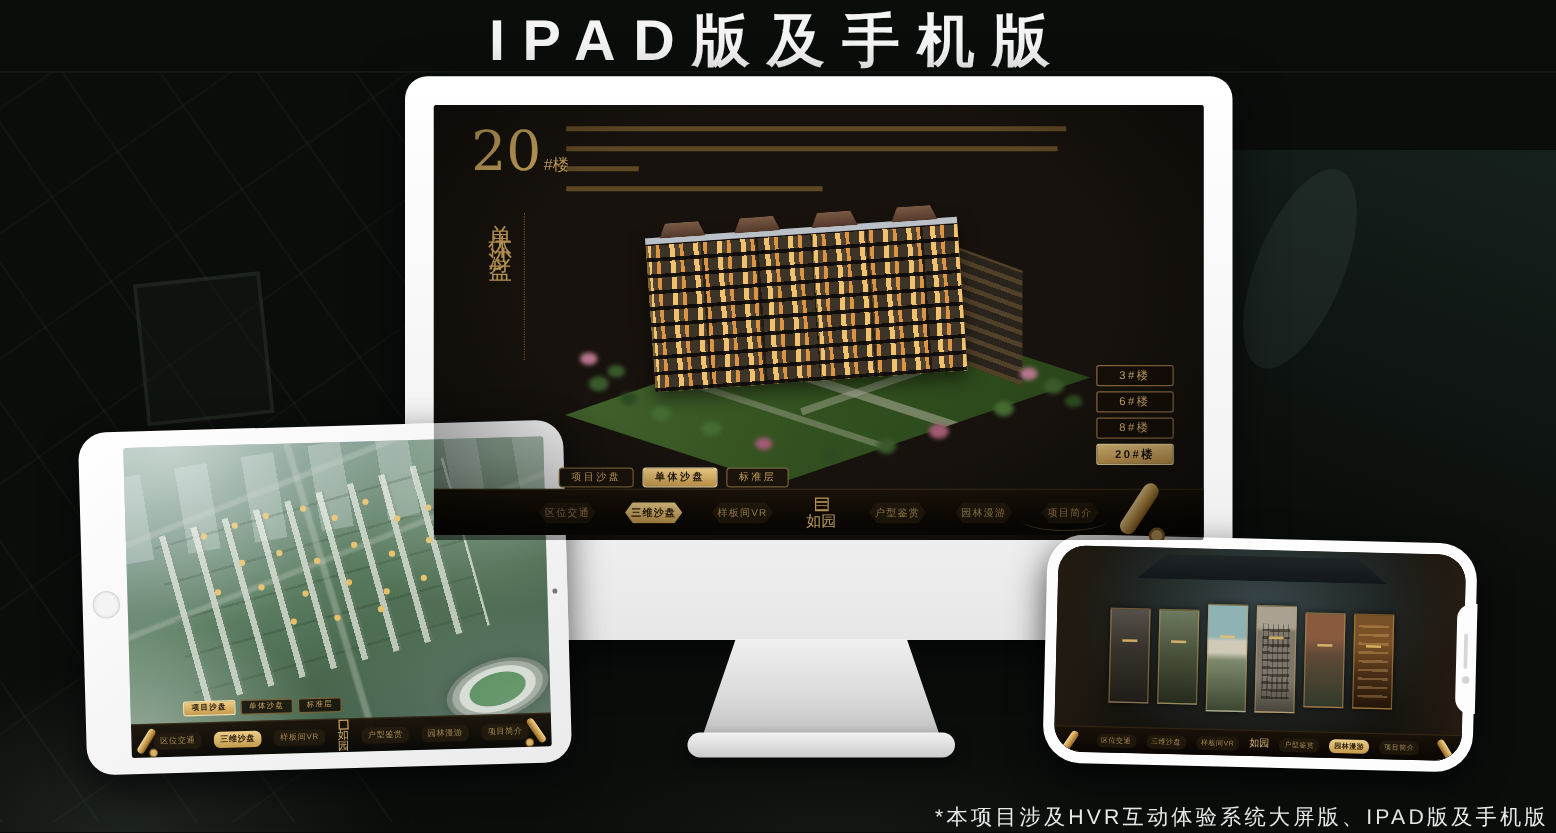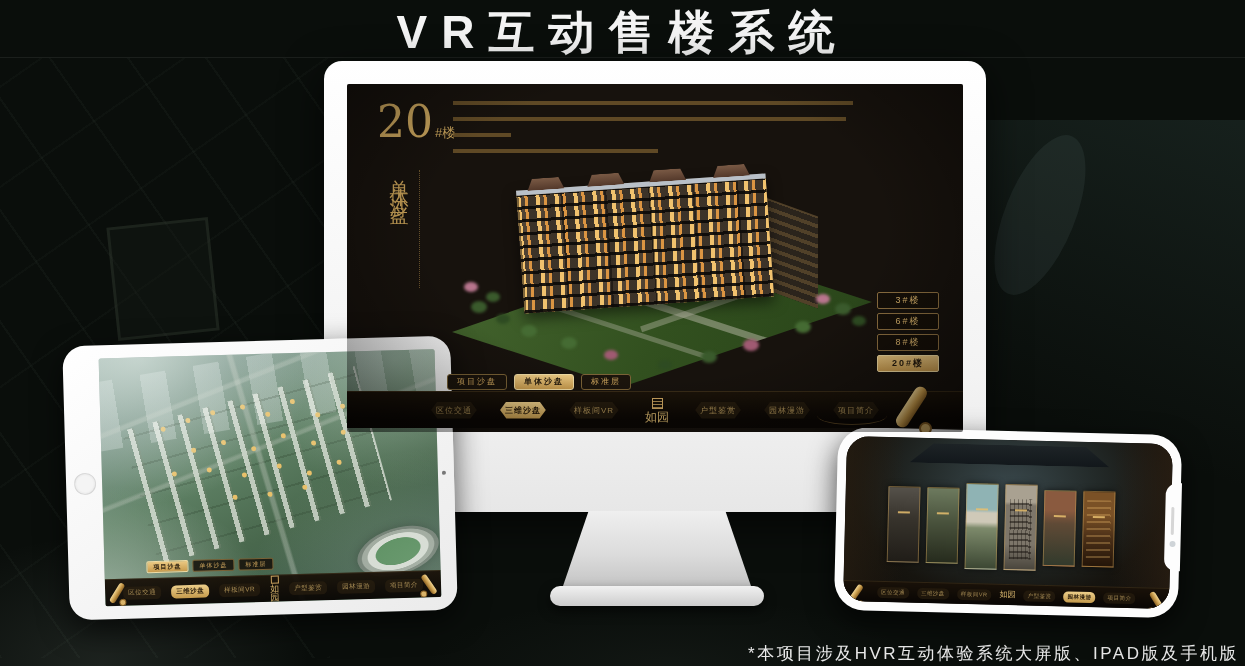--- a/index.html
+++ b/index.html
@@ -217,21 +217,21 @@
 <div id="stage">
 
   <div class="bg-line-top"></div>
   <div class="bg-map-left"></div>
   <div class="bg-plaque"></div>
   <div class="bg-map-right"></div>
   <div class="bg-river"></div>
   <div class="bg-glow-bl"></div>
   <div class="bg-glow-bc"></div>
 
-  <div class="page-title">VR互动售楼系统</div>
+  <div class="page-title">IPAD版及手机版</div>
 
   <div class="monitor">
     <div class="monitor-screen">
 
       <div class="headline">
         <span class="num">20</span><span class="unit">#楼</span>
       </div>
       <div class="headline-sub">单体沙盘</div>
       <div class="headline-rule"></div>
 

